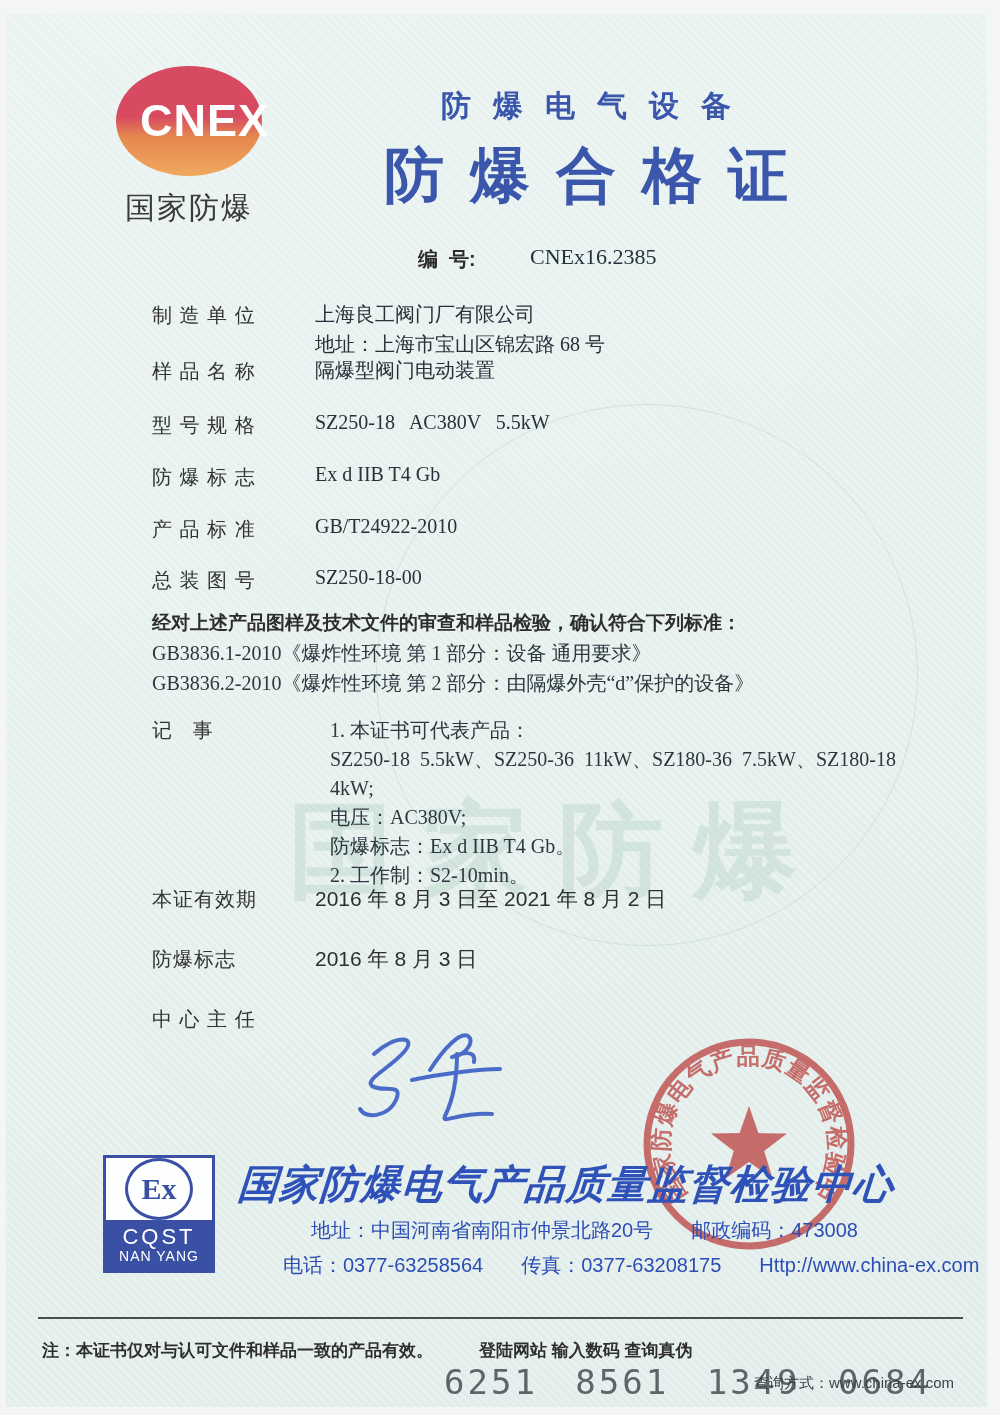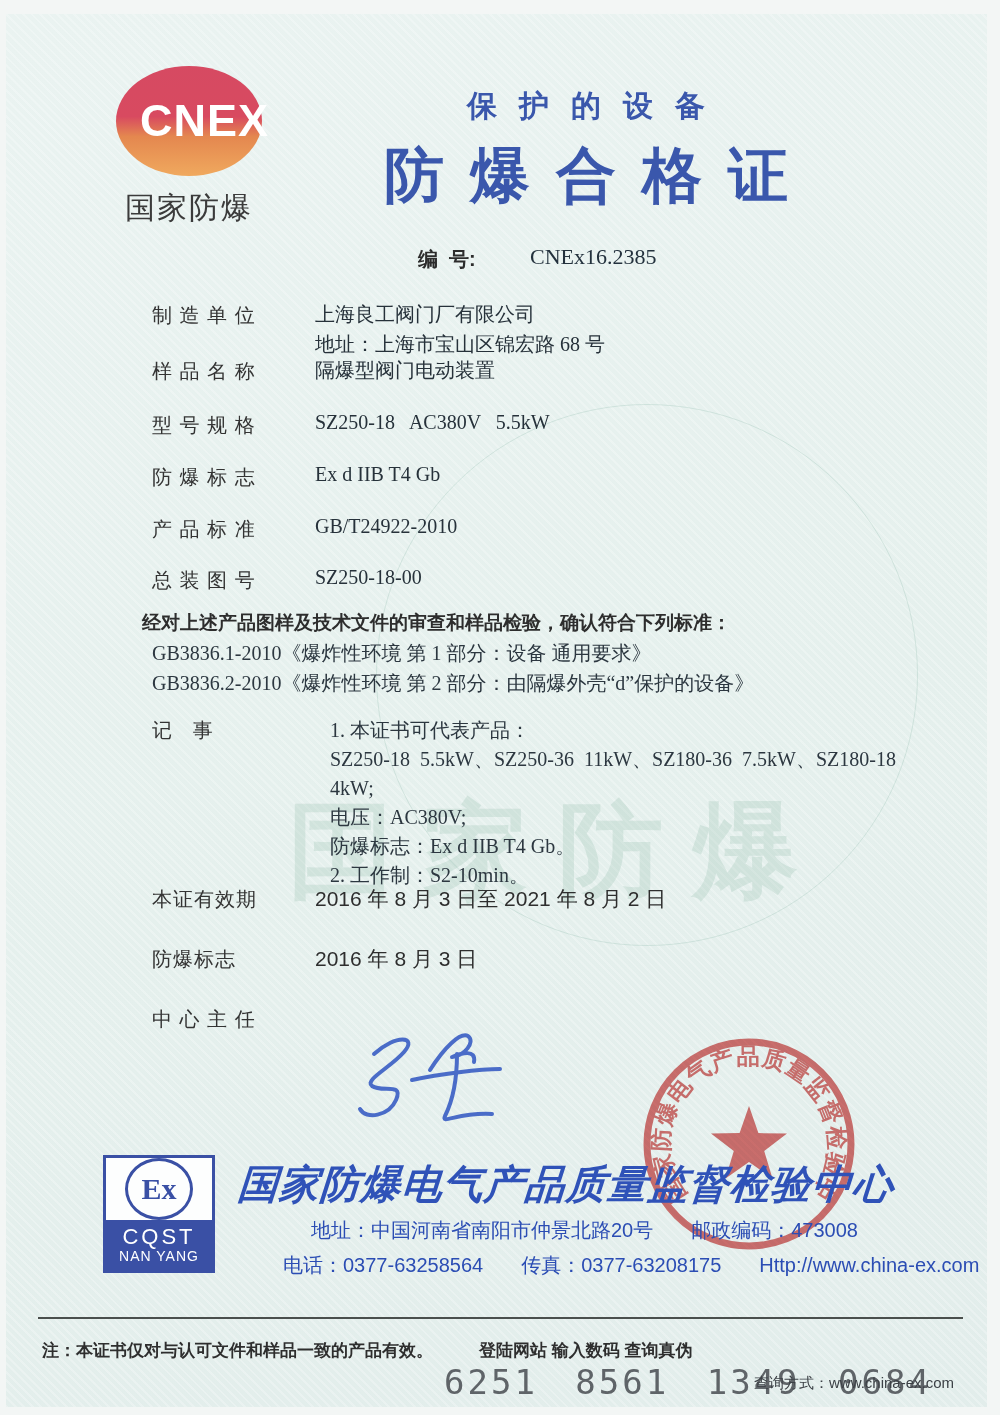--- a/index.html
+++ b/index.html
@@ -112,21 +112,21 @@
     <div class="abs guilloche" style="left:370px;top:390px;"></div>
     <div class="abs watermark" style="left:282px;top:768px;">国家防爆</div>
 
     <div class="abs" style="left:110px;top:52px;">
       <div class="logo-ellipse">
         <span>CNEX</span>
       </div>
       <div class="logo-caption" style="margin-top:12px;margin-left:-7px;">国家防爆</div>
     </div>
 
-    <div class="abs subtitle" style="left:300px;top:72px;">保护的设备</div>
+    <div class="abs subtitle" style="left:300px;top:72px;">防爆电气设备</div>
     <div class="abs main-title" style="left:300px;top:122px;">防爆合格证</div>
 
     <div class="abs certno-label txt" style="left:412px;top:232px;">编  号:</div>
     <div class="abs certno-value" style="left:524px;top:230px;">CNEx16.2385</div>
 
     <div class="abs f-label" style="left:146px;top:288px;">制 造 单 位</div>
     <div class="abs f-value txt" style="left:309px;top:287px;">上海良工阀门厂有限公司</div>
     <div class="abs f-value txt" style="left:309px;top:317px;">地址：上海市宝山区锦宏路 68 号</div>
 
     <div class="abs f-label" style="left:146px;top:344px;">样 品 名 称</div>
@@ -137,21 +137,21 @@
 
     <div class="abs f-label" style="left:146px;top:450px;">防 爆 标 志</div>
     <div class="abs f-value txt" style="left:309px;top:449px;">Ex d IIB T4 Gb</div>
 
     <div class="abs f-label" style="left:146px;top:502px;">产 品 标 准</div>
     <div class="abs f-value txt" style="left:309px;top:501px;">GB/T24922-2010</div>
 
     <div class="abs f-label" style="left:146px;top:553px;">总 装 图 号</div>
     <div class="abs f-value txt" style="left:309px;top:552px;">SZ250-18-00</div>
 
-    <div class="abs para-head" style="left:136px;top:596px;text-align:center;">经对上述产品图样及技术文件的审查和样品检验，确认符合下列标准：</div>
+    <div class="abs para-head" style="left:146px;top:596px;text-align:center;">经对上述产品图样及技术文件的审查和样品检验，确认符合下列标准：</div>
     <div class="abs para-line txt" style="left:146px;top:626px;">GB3836.1-2010《爆炸性环境 第 1 部分：设备 通用要求》</div>
     <div class="abs para-line txt" style="left:146px;top:656px;">GB3836.2-2010《爆炸性环境 第 2 部分：由隔爆外壳“d”保护的设备》</div>
 
     <div class="abs f-label txt" style="left:146px;top:703px;">记   事</div>
     <div class="abs" style="left:324px;top:702px;width:590px;">
       <div class="notes-line txt">1. 本证书可代表产品：</div>
       <div class="notes-line txt">SZ250-18  5.5kW、SZ250-36  11kW、SZ180-36  7.5kW、SZ180-18</div>
       <div class="notes-line txt">4kW;</div>
       <div class="notes-line txt">电压：AC380V;</div>
       <div class="notes-line txt">防爆标志：Ex d IIB T4 Gb。</div>

